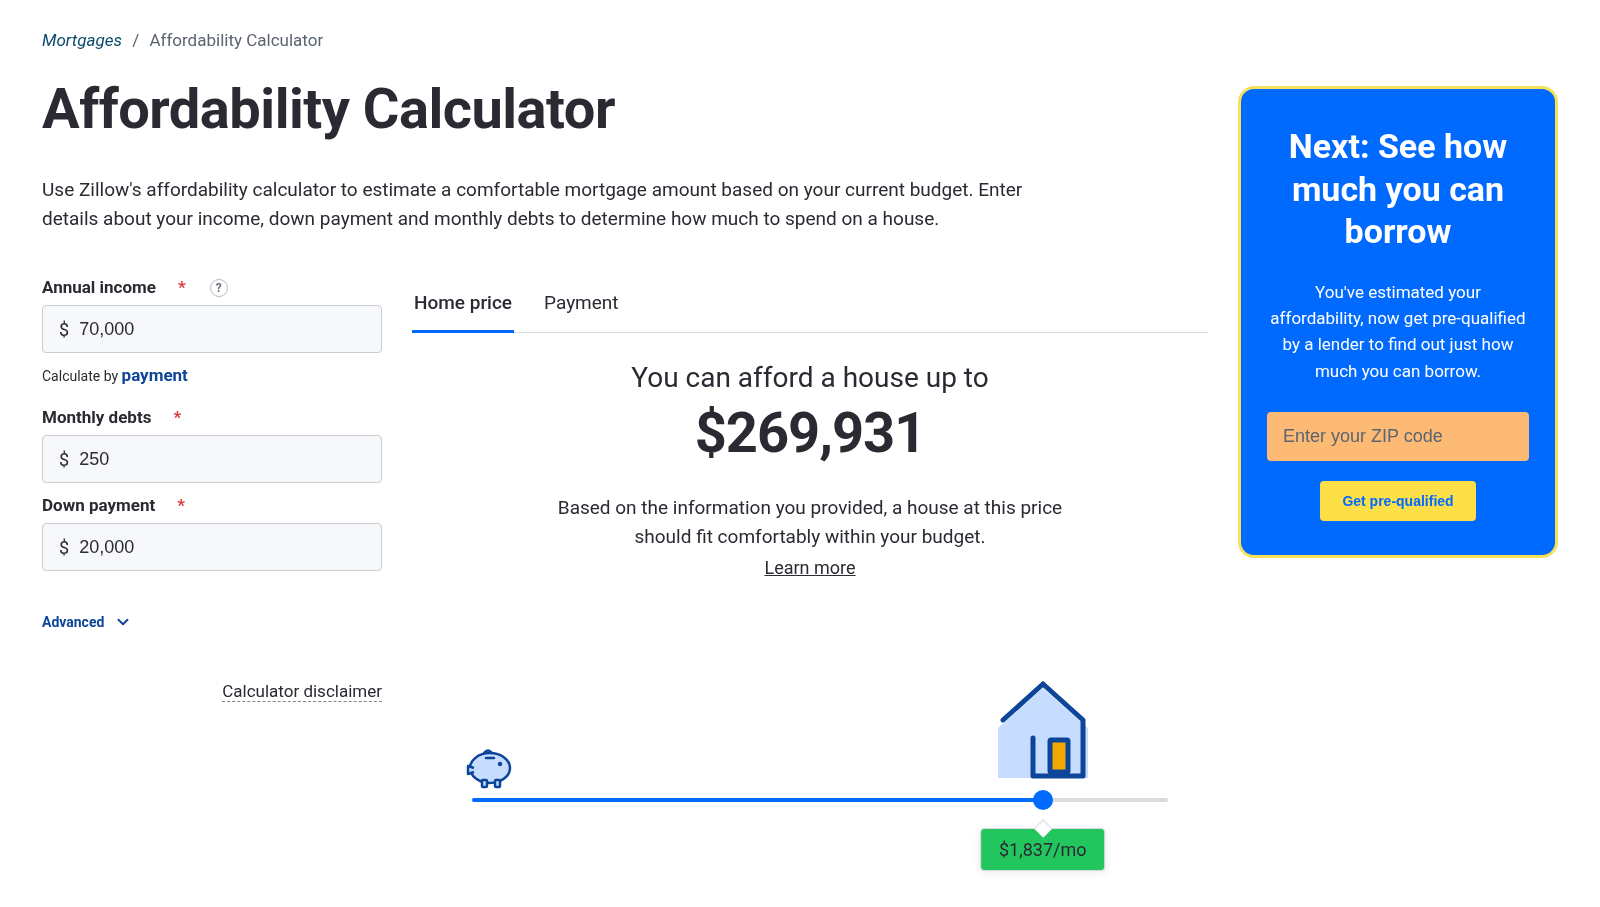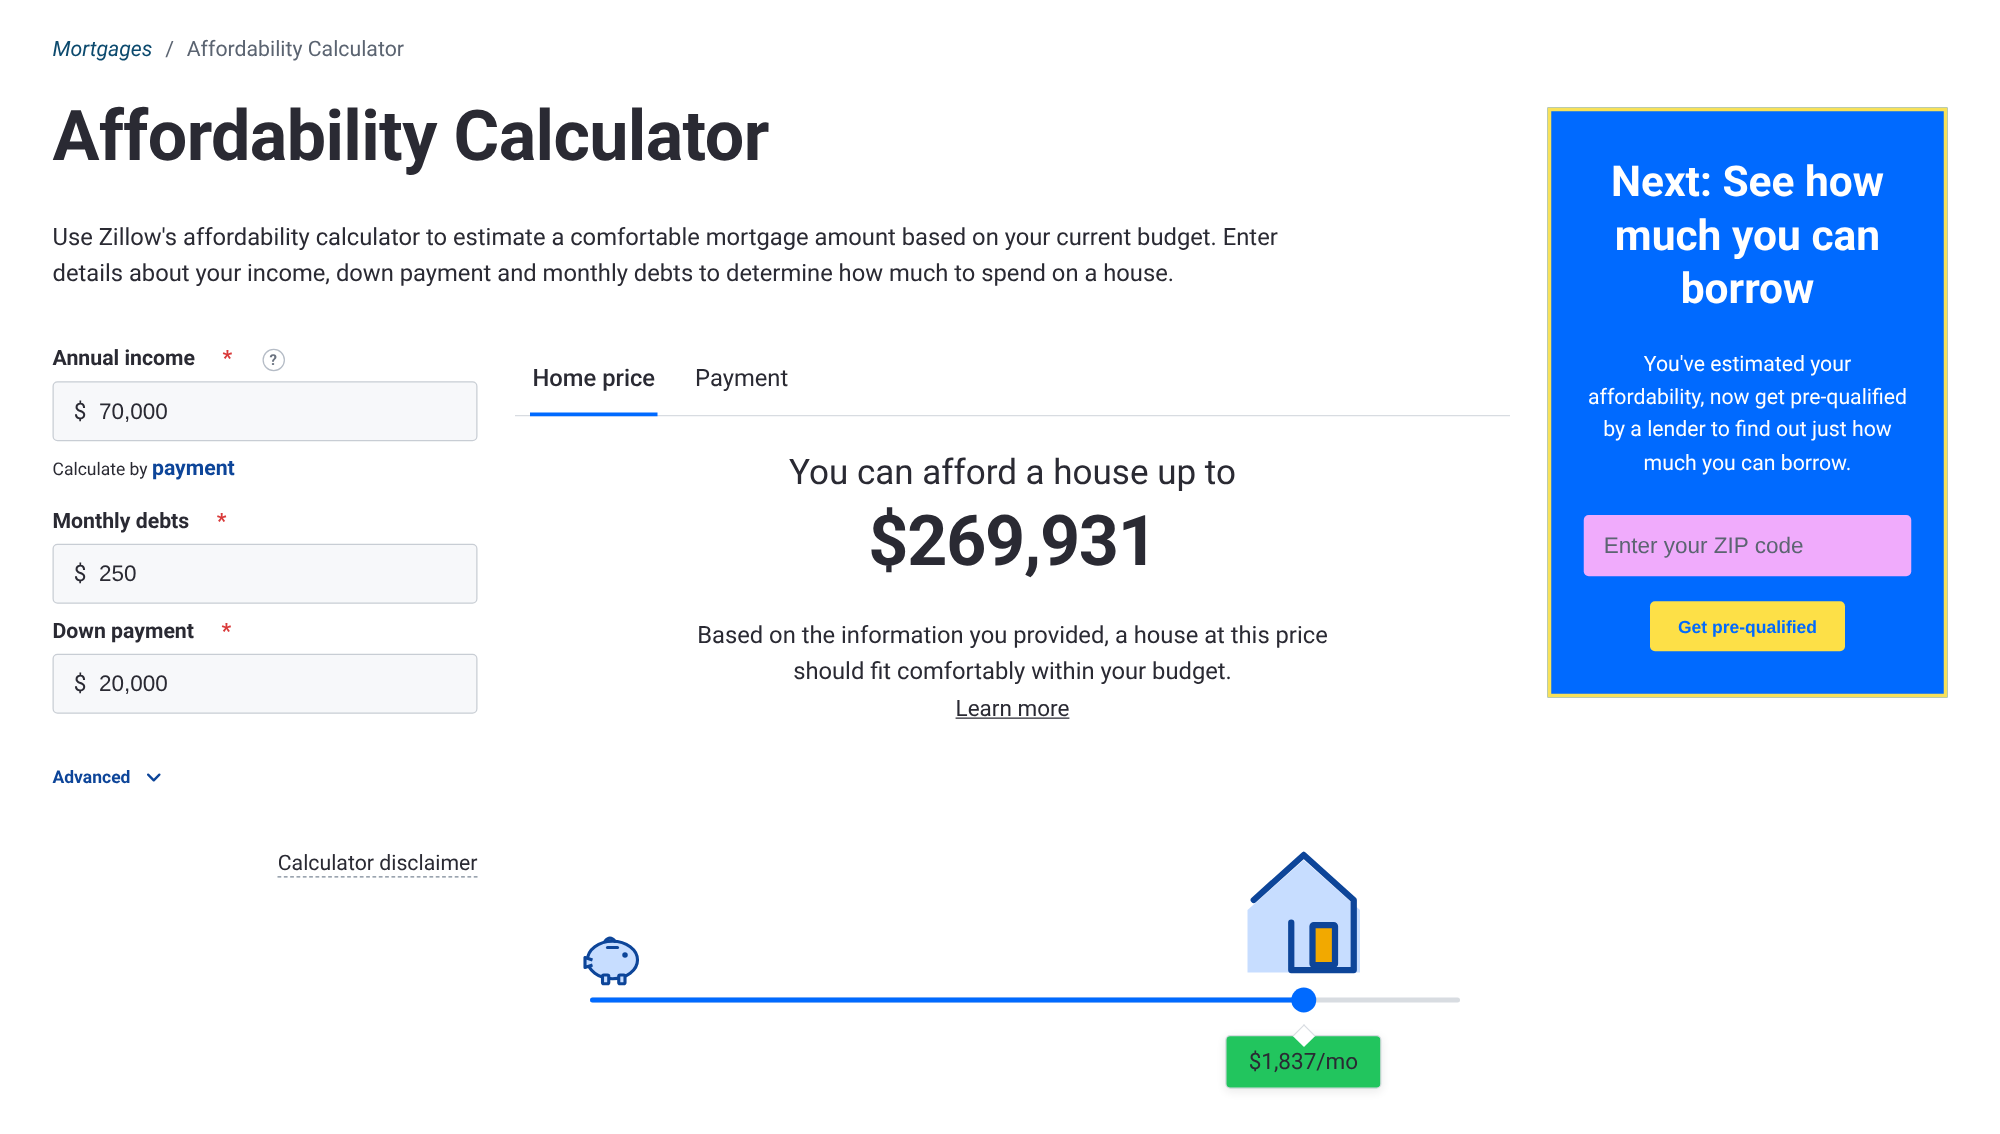--- a/index.html
+++ b/index.html
@@ -127,21 +127,21 @@
   }
 
   
   .tab-row {
     display: flex;
     align-items: center;
     gap: 28px;
     border-bottom: 1px solid #d8dce1;
     margin-bottom: 28px;
   }
-  .tabs { display: flex; gap: 28px; margin-left: 12px; }
+  .tabs { display: flex; gap: 28px; }
   .tab {
     font-size: 19px;
     color: #2a2a33;
     padding: 14px 2px 16px;
     cursor: pointer;
     border-bottom: 3px solid transparent;
     margin-bottom: -1px;
   }
   .tab.active { border-bottom-color: #006aff; font-weight: 500; }
   .tab-spacer { flex: 1; }
@@ -259,21 +259,21 @@
     position: absolute;
     top: 0px;
     left: 82%;
     transform: translateX(-50%);
   }
 
   
   .cta-card {
     background: #006aff;
     border: 3px solid #f7e15a;
-    border-radius: 0;
+    border-radius: 16px;
     color: #fff;
     padding: 36px 26px 34px;
     text-align: center;
     position: absolute;
     top: 86px;
     right: 42px;
     width: 320px;
   }
   .cta-title {
     font-size: 34px;
@@ -283,21 +283,21 @@
   }
   .cta-desc {
     font-size: 17px;
     line-height: 1.55;
     margin-bottom: 28px;
   }
   .cta-input {
     width: 100%;
     border: none;
     border-radius: 4px;
-    background: #f0abfc;
+    background: #fdba74;
     font-size: 18px;
     padding: 14px 16px;
     color: #5b6471;
     margin-bottom: 20px;
     outline: none;
   }
   .cta-input::placeholder { color: #5b6471; }
   .cta-btn {
     background: #fde047;
     color: #006aff;

